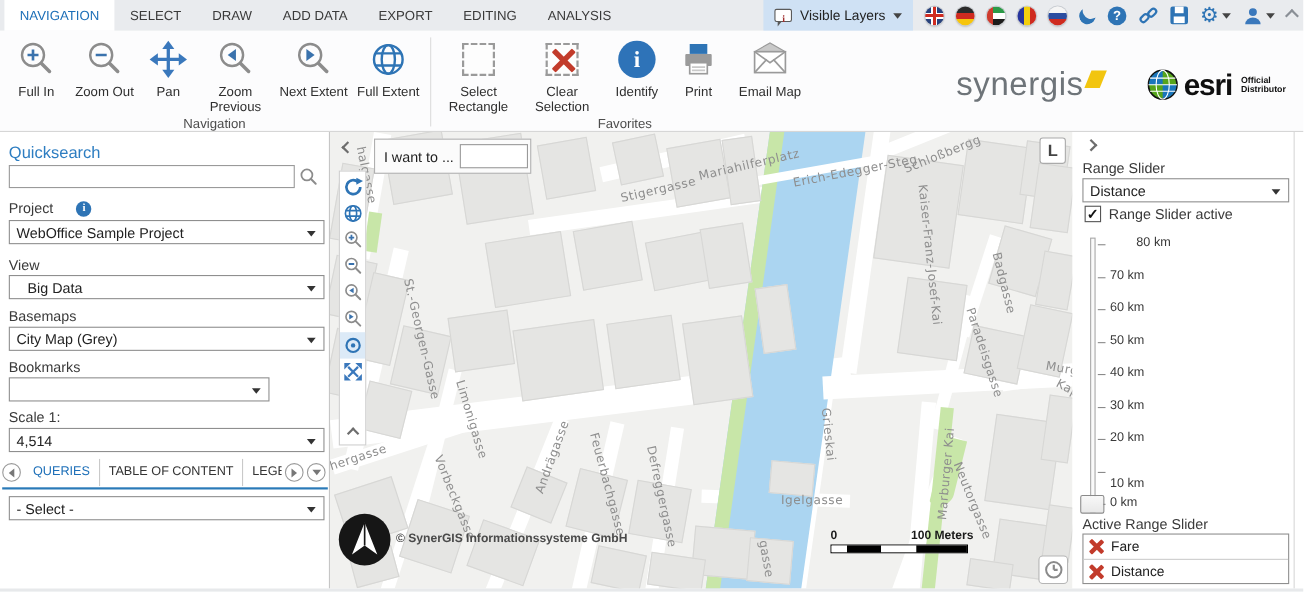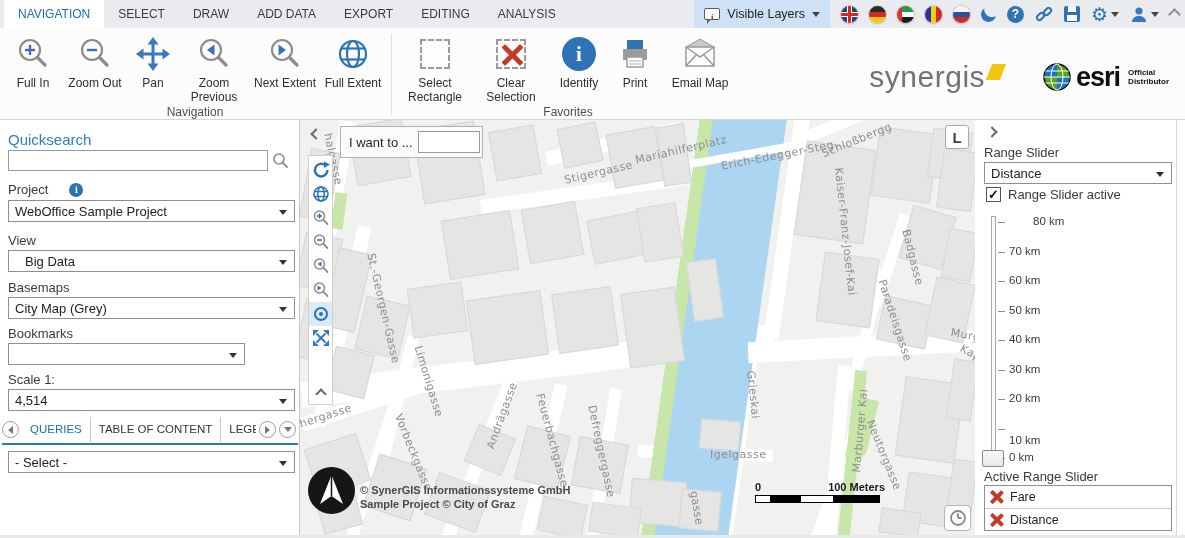--- a/index.html
+++ b/index.html
@@ -593,21 +593,20 @@
 
       <div id="north">
         <svg width="47" height="47" viewBox="0 0 47 47">
           <polygon points="23.5,8 35,37 23.5,29 12,37" fill="#fff"></polygon>
           <line x1="23.5" y1="8" x2="23.5" y2="29" stroke="#161616" stroke-width="1.5"></line>
         </svg>
       </div>
 
       <div id="copyright">
         <div>© SynerGIS Informationssysteme GmbH</div>
-        <div>Sample Project © City of Graz</div>
       </div>
 
       <div id="scalebar">
         <div class="sb-labels">
           <span>0</span>
           <span>100 Meters</span>
         </div>
         <div id="sb-bar">
           <span style="width:14px; background:#fff;"></span>
           <span style="width:31px; background:#000;"></span>

